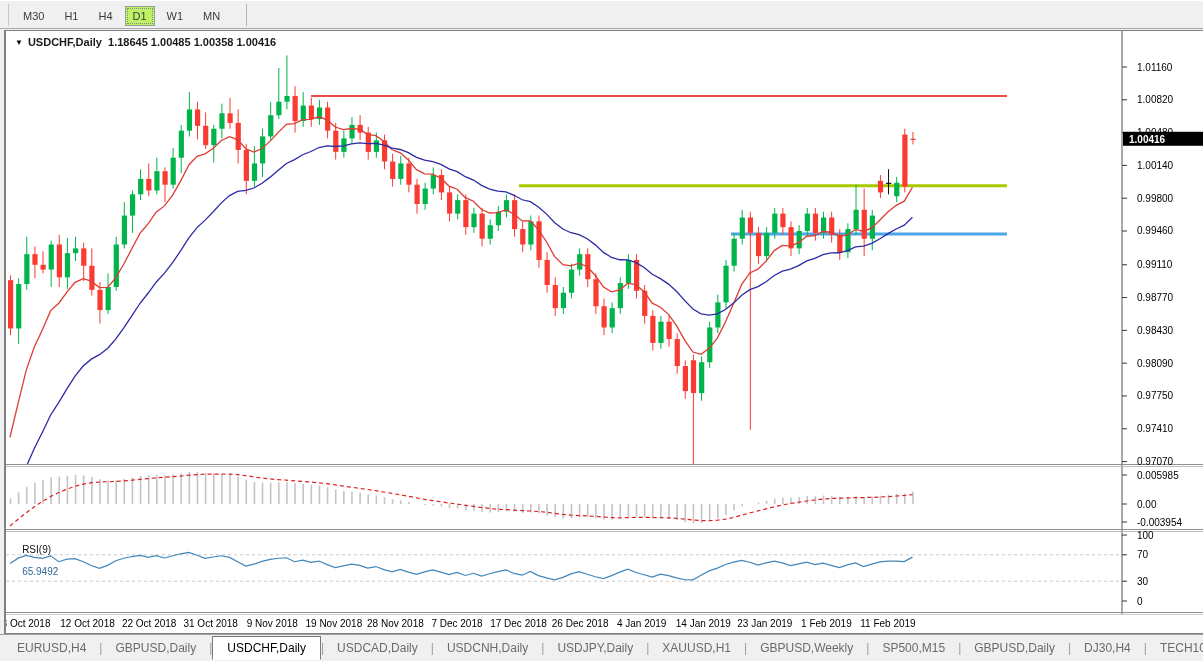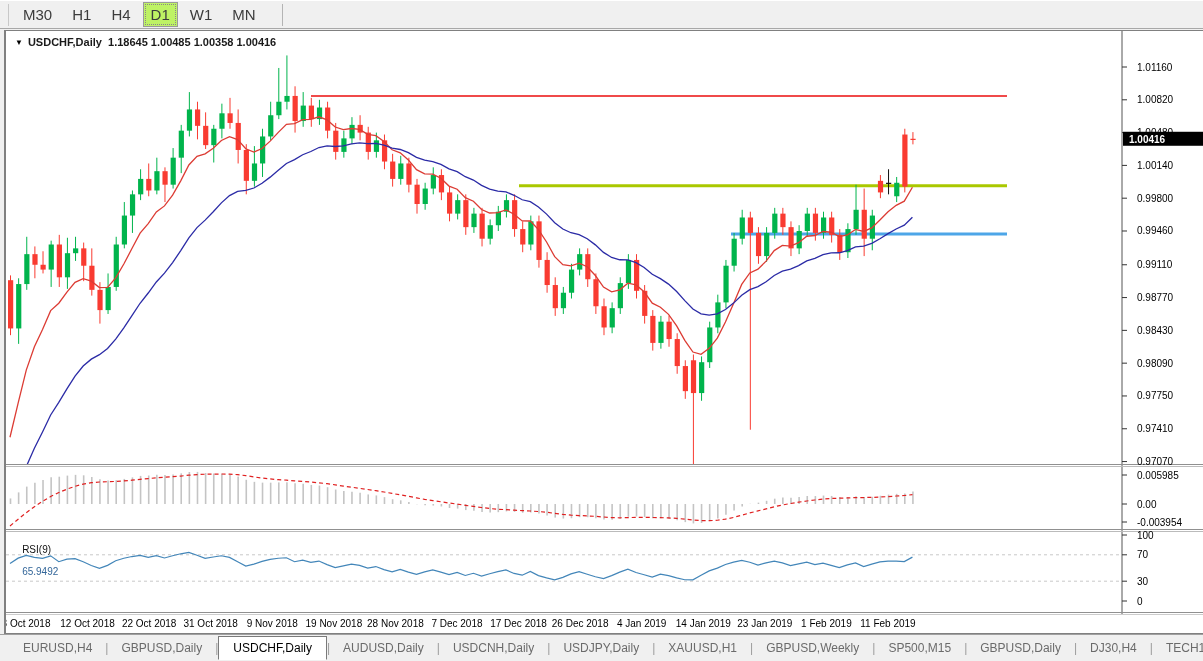--- a/index.html
+++ b/index.html
@@ -8,21 +8,21 @@
     background:#f0f0f0;font-family:"Liberation Sans",sans-serif;
     -webkit-font-smoothing:none;
   }
   
   .toolbar{
     position:absolute;left:0;top:0;width:1203px;height:29px;
     background:#f0f0f0;border-top:1px solid #ffffff;border-bottom:1px solid #a8a8a8;
     display:flex;align-items:center;box-sizing:border-box;padding-left:8px;
   }
   .tfbtn{
-    font-size:15px;color:#3c3c3c;padding:3px 7px;margin-right:4px;
+    font-size:11px;color:#3c3c3c;padding:3px 7px;margin-right:4px;
     border:1px solid transparent;background:transparent;cursor:default;
     font-family:"Liberation Sans",sans-serif;
   }
   .tfbtn.active{
     background:#bef264;border:1px solid #9a9a9a;outline:1px dotted #888;outline-offset:-3px;
   }
   .toolbar .vsep{width:1px;height:22px;background:#b4b4b4;margin:0 8px 0 14px;}
   .toolbar .lsep{width:1px;height:22px;background:#c8c8c8;margin-right:6px;}
   
   .chartwin{
@@ -38,21 +38,21 @@
   .indlabel{
     position:absolute;left:5px;font-size:10px;color:#111;white-space:pre;
   }
   .indlabel .v1{color:#8c8c8c;}
   .indlabel .v2{color:#cc2222;}
   .indlabel .vr{color:#336699;}
   
   .tabbar{
     position:absolute;left:0;top:634px;width:1203px;height:27px;
     background:#f0f0f0;border-top:1px solid #a0a0a0;
-    display:flex;align-items:center;box-sizing:border-box;padding-left:10px;
+    display:flex;align-items:center;box-sizing:border-box;padding-left:4px;
     font-size:12px;color:#6b6b6b;
   }
   .tab{padding:4px 13px;white-space:nowrap;cursor:default;}
   .tab.active{
     background:#ffffff;color:#000;border:1px solid #7a7a7a;border-bottom:1px solid #fff;
     padding:4px 14px;position:relative;top:0px;
   }
   .tabsep{color:#9c9c9c;}
 </style>
 </head>
@@ -506,21 +506,21 @@
 </div>
 
 <div class="tabbar">
   <span id="tabslot" style="display:flex;align-items:center;">
       <span class="tab">EURUSD,H4</span>
       <span class="tabsep">|</span>
       <span class="tab">GBPUSD,Daily</span>
       <span class="tabsep">|</span>
       <span class="tab active">USDCHF,Daily</span>
       <span class="tabsep">|</span>
-      <span class="tab">AUDUSD,Daily</span>
+      <span class="tab">USDCAD,Daily</span>
       <span class="tabsep">|</span>
       <span class="tab">USDCNH,Daily</span>
       <span class="tabsep">|</span>
       <span class="tab">USDJPY,Daily</span>
       <span class="tabsep">|</span>
       <span class="tab">XAUUSD,H1</span>
       <span class="tabsep">|</span>
       <span class="tab">GBPUSD,Weekly</span>
       <span class="tabsep">|</span>
       <span class="tab">SP500,M15</span>

